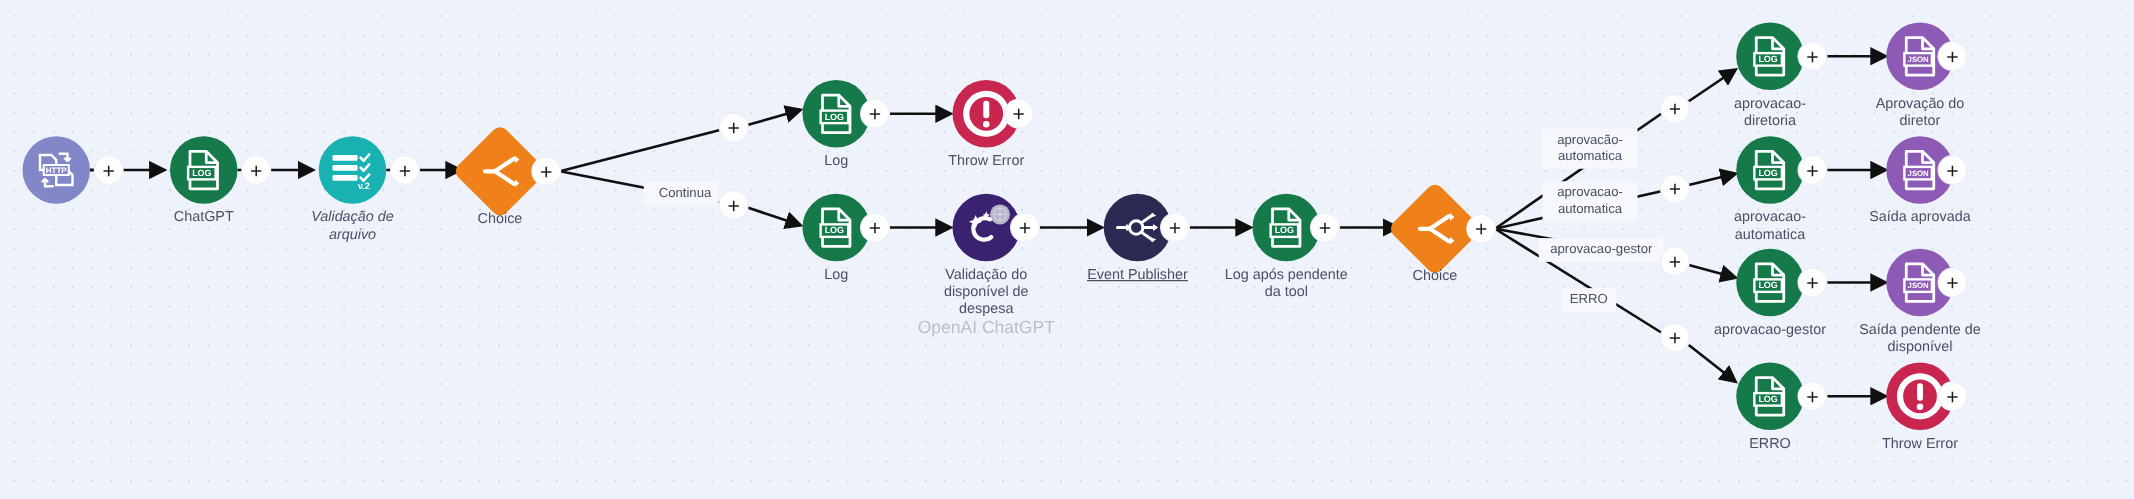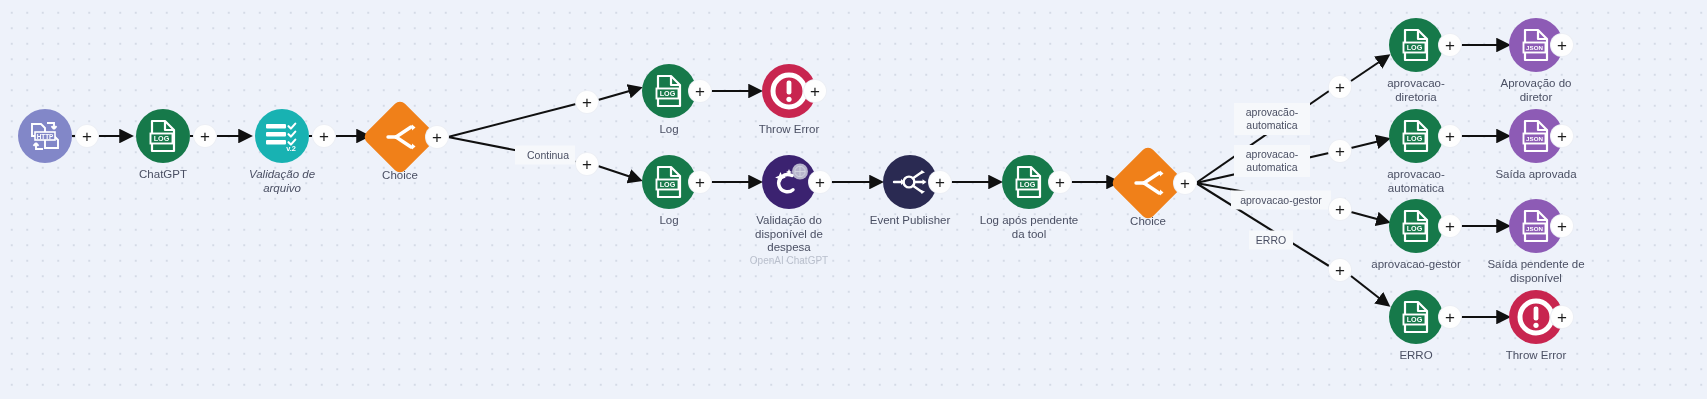--- a/index.html
+++ b/index.html
@@ -33,21 +33,21 @@
     display:flex;align-items:center;justify-content:center;
     background:#f08019;
   }
   .diamond .gi{transform:rotate(-45deg);}
   .lbl{
     position:absolute;left:-80px;top:32px;width:160px;
     text-align:center;font-size:11.5px;line-height:13.5px;
     color:#4a4f63;
   }
   .sub{
-    display:block;font-size:10px;line-height:12px;color:#b9bfcc;
+    display:block;font-size:14px;line-height:12px;color:#b9bfcc;
   }
 
   
   .c-http{background:#8287c8;}
   .c-log{background:#16794a;}
   .c-valid{background:#18b2b2;}
   .c-err{background:#c8254f;}
   .c-gpt{background:#3b2270;}
   .c-evt{background:#2a2a52;}
   .c-json{background:#8d5bb5;}
@@ -244,21 +244,21 @@
           <path d="M21 11.3 L30 5"></path>
           <path d="M22.4 15 h9"></path>
           <path d="M21 18.7 L30 25"></path>
         </g>
         <path d="M9 12 l4 3 l-4 3 z" fill="#ffffff"></path>
         <path d="M29.5 3 l3.5 2.6 l-4.2 1.4 z" fill="#ffffff"></path>
         <path d="M30.5 12.2 l4 2.8 l-4 2.8 z" fill="#ffffff"></path>
         <path d="M28.8 23 l4.2 1.4 l-3.5 2.6 z" fill="#ffffff"></path>
       </svg>
       </div>
-      <div class="lbl"><span style="white-space: pre-line;">Event Publisher</span></div>
+      <div class="lbl"><span style="white-space: pre-line; text-decoration: underline;">Event Publisher</span></div>
     </div>
     <div class="node" style="left: 1029px; top: 182px;">
       <div class="circ c-log">
         <svg class="gi" width="30" height="34" viewBox="0 0 30 34">
         <path d="M4 2 h13 l9 9 v21 h-22 z" fill="none" stroke="#ffffff" stroke-width="2.2" stroke-linejoin="round"></path>
         <path d="M17 2 v9 h9" fill="none" stroke="#ffffff" stroke-width="2.2" stroke-linejoin="round"></path>
         <rect x="2.5" y="14.5" width="22" height="10" fill="#16794a" stroke="#ffffff" stroke-width="1.9"></rect>
         <text x="13.5" y="21.8" font-size="7.2" font-family="Liberation Sans, sans-serif" font-weight="bold" fill="#ffffff" text-anchor="middle">LOG</text>
       </svg>
       </div>

